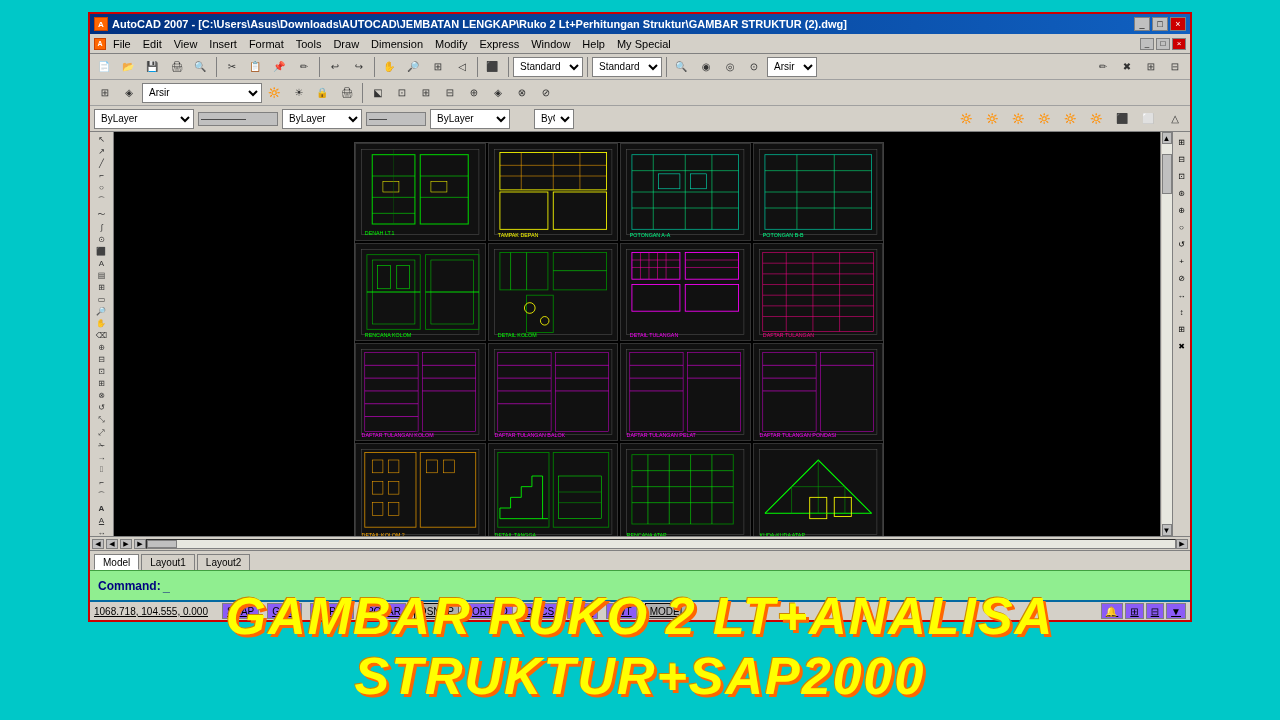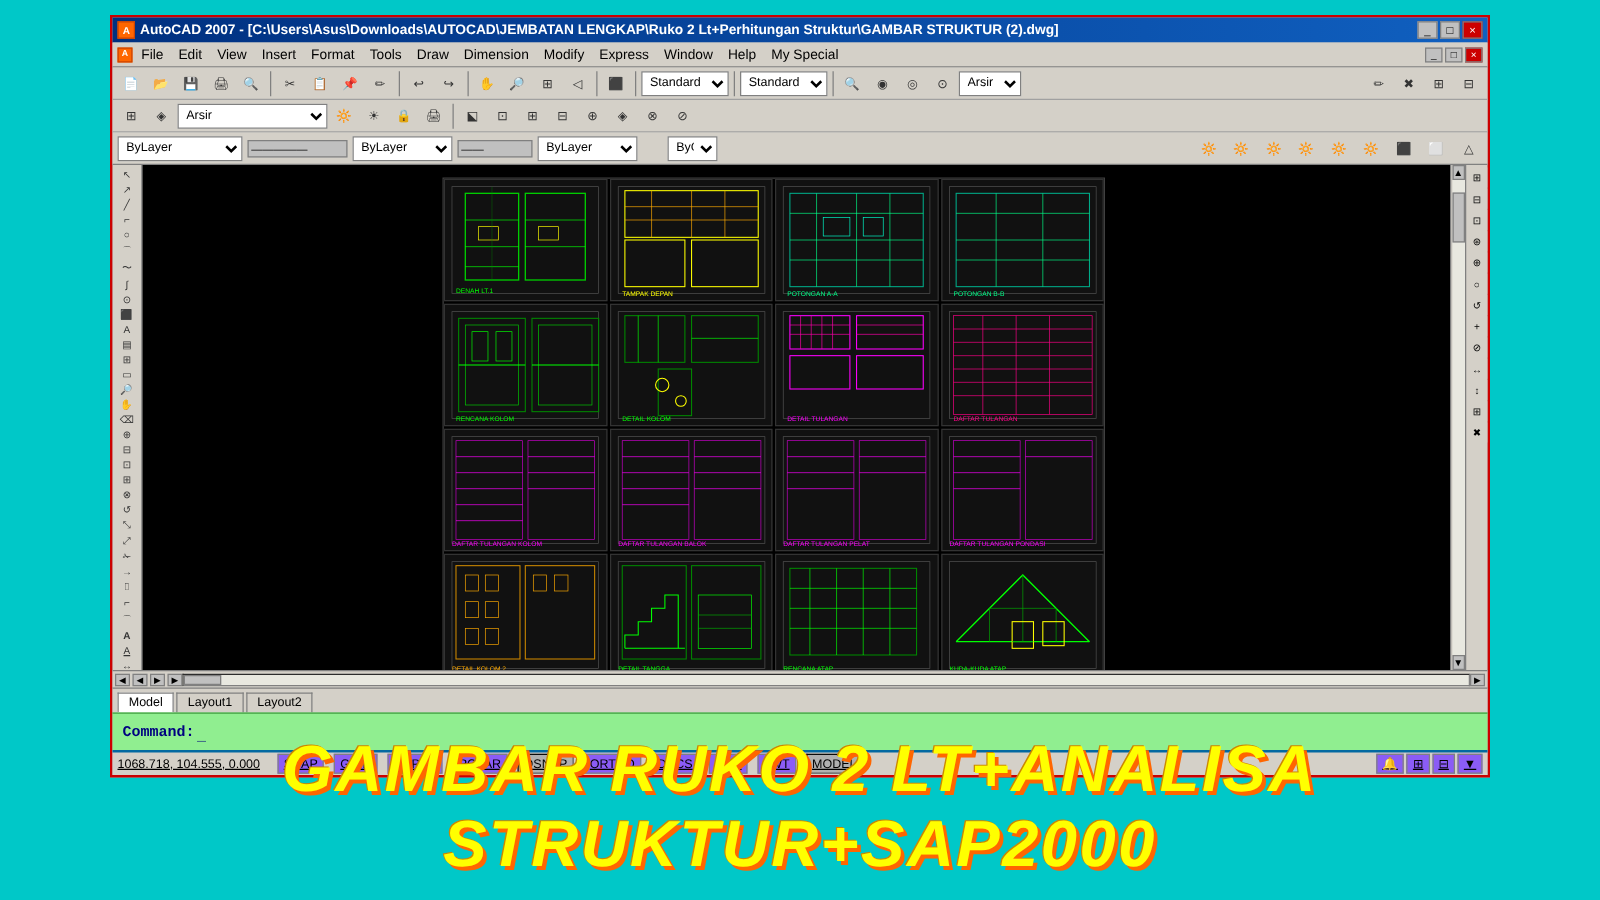--- a/index.html
+++ b/index.html
@@ -318,21 +318,21 @@
       height: 30px;
       background: #90ee90;
       border-top: 1px solid #40a040;
       display: flex;
       align-items: center;
       padding: 0 8px;
       flex-shrink: 0;
     }
     .command-text {
       font-size: 12px;
-      font-family: Liberation Mono, monospace;
+      font-family: Liberation Sans, sans-serif;
       color: #000080;
       font-weight: bold;
     }
 
     
     .status-bar {
       height: 20px;
       background: #d4d0c8;
       display: flex;
       align-items: center;

